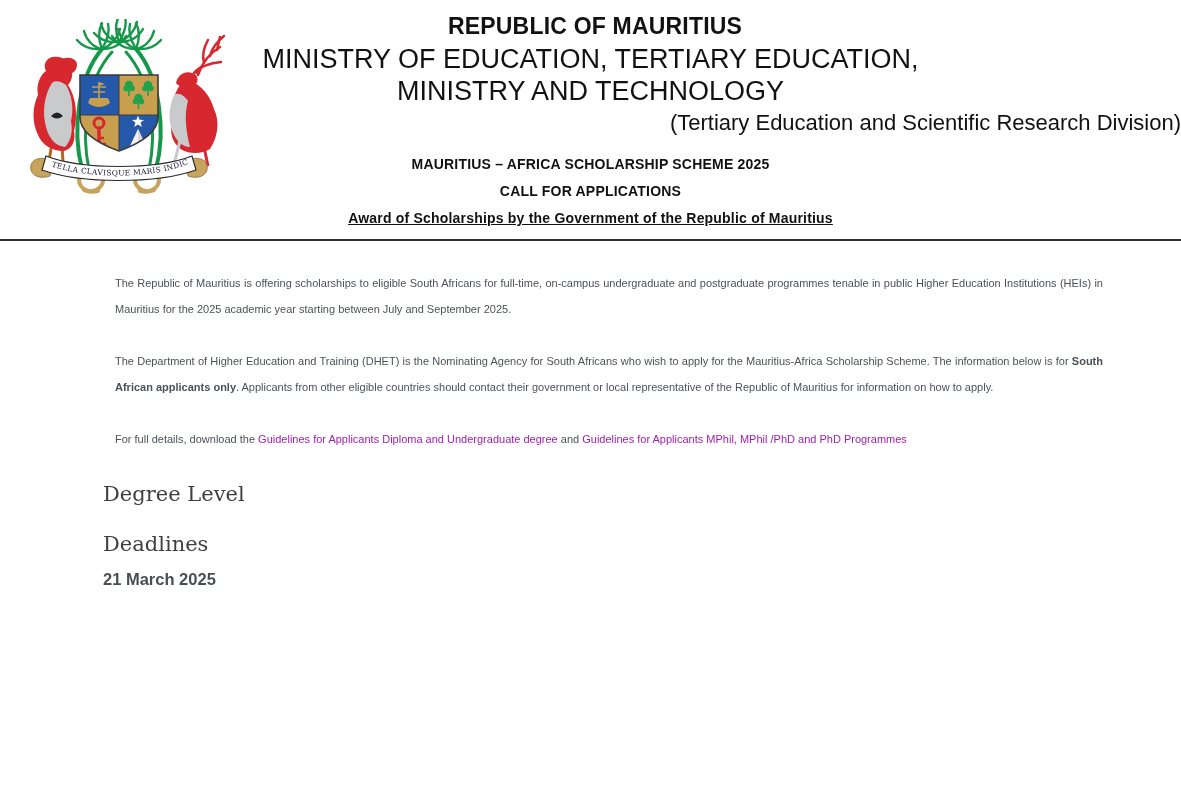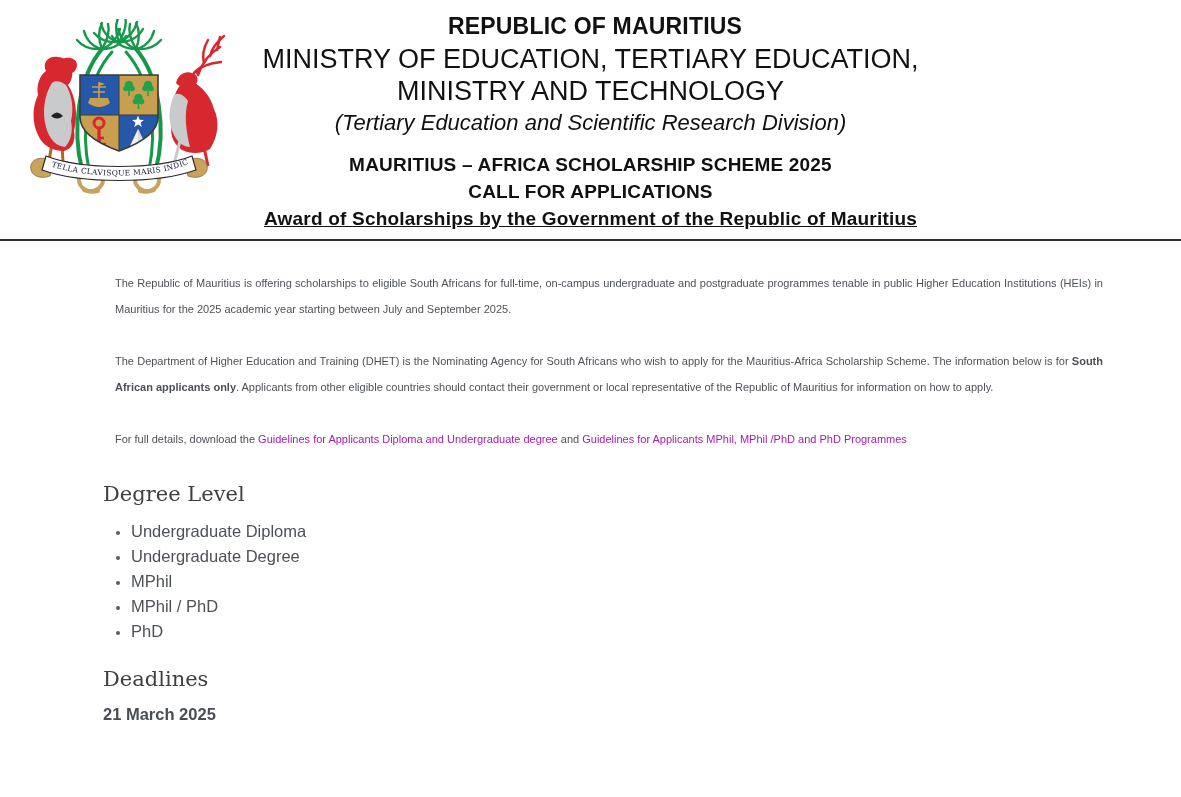--- a/index.html
+++ b/index.html
@@ -5,23 +5,23 @@
   html,body{margin:0;padding:0;}
   body{
     width:1181px;height:797px;background:#ffffff;position:relative;
     font-family:"Liberation Sans", sans-serif;overflow:hidden;
   }
   
   .header{position:relative;padding-top:9px;text-align:center;color:#111111;}
   .logo{position:absolute;left:22px;top:19px;width:213px;height:185px;}
   .h-republic{font-size:23px;font-weight:bold;line-height:34px;letter-spacing:0.2px;margin-left:9px;}
   .h-ministry{font-size:27px;font-weight:400;line-height:32px;}
-  .h-division{font-size:22px;font-style:italic;line-height:31px;}
+  .h-division{font-size:22px;line-height:31px;text-align:right;}
   .h-block2{margin-top:13px;}
-  .h-scheme,.h-call,.h-award{font-size:19px;font-weight:bold;line-height:27px;letter-spacing:0.2px;}
+  .h-scheme,.h-call,.h-award{font-size:14px;font-weight:bold;line-height:27px;letter-spacing:0.2px;}
   .h-award{text-decoration:underline;}
   .rule{height:2px;background:#2f2f2f;margin-top:7px;border:none;width:100%;}
   
   .content{width:1012px;margin:30px 66px 0 103px;color:#4d5157;}
   .content p{margin:12px;font-size:11px;line-height:25.5px;text-align:justify;}
   .p-gap{margin-top:27px !important;}
   .content a{color:#a21caf;text-decoration:none;cursor:pointer;}
   .section-heading{
     font-family:"DejaVu Serif", serif;font-weight:500;color:#3d3f42;
     font-size:21px;line-height:30px;margin:26px 0 0 0;
@@ -176,24 +176,17 @@
 
 <div class="content">
 
   <p>The Republic of Mauritius is offering scholarships to eligible South Africans for full-time, on-campus undergraduate and postgraduate programmes tenable in public Higher Education Institutions (HEIs) in Mauritius for the 2025 academic year starting between July and September 2025.</p>
 
   <p class="p-gap"><span>The Department of Higher Education and Training (DHET) is the Nominating Agency for South Africans who wish to apply for the Mauritius-Africa Scholarship Scheme. The information below is for </span><b>South African applicants only</b><span>. Applicants from other eligible countries should contact their government or local representative of the Republic of Mauritius for information on how to apply.</span></p>
 
   <p class="p-gap"><span>For full details, download the </span><a>Guidelines for Applicants Diploma and Undergraduate degree</a><span> and </span><a>Guidelines for Applicants MPhil, MPhil /PhD and PhD Programmes</a></p>
 
   <div class="section-heading">Degree Level</div>
-  <ul class="degree-list">
-    <li>Undergraduate Diploma</li>
-    <li>Undergraduate Degree</li>
-    <li>MPhil</li>
-    <li>MPhil / PhD</li>
-    <li>PhD</li>
-  </ul>
 
   <div class="section-heading heading-tight">Deadlines</div>
   <div class="deadline-date">21 March 2025</div>
 
 </div>
 
 </body></html>

